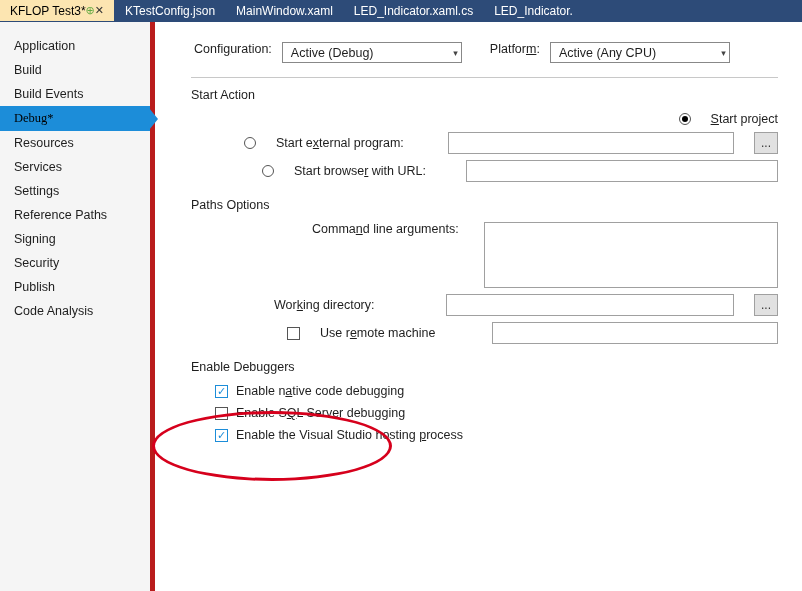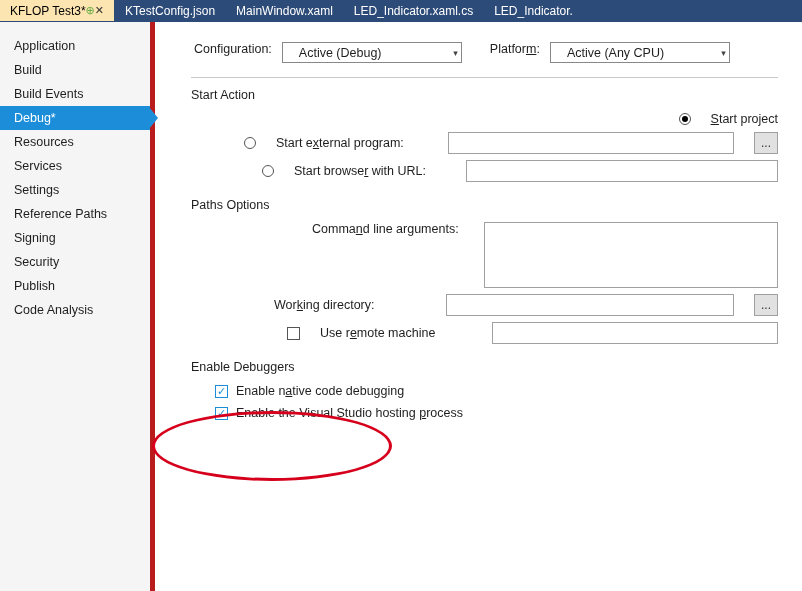--- a/index.html
+++ b/index.html
@@ -53,21 +53,22 @@
     padding-top: 12px;
   }
   .side-item {
     padding: 5px 10px 5px 14px;
     color: #1e1e1e;
     cursor: pointer;
     position: relative;
   }
   .side-item.selected {
     background: #1c8dd9;
-    color: #ffffff;
+    color: #000000;
+    font-family: Liberation Serif, serif;
   }
   .side-item.selected::after {
     content: "";
     position: absolute;
     right: -8px;
     top: 50%;
     transform: translateY(-50%);
     border-top: 11px solid transparent;
     border-bottom: 11px solid transparent;
     border-left: 9px solid #1c8dd9;
@@ -85,21 +86,21 @@
     padding-left: 3px;
   }
   .cfgrow .combo {
     width: 180px;
     height: 21px;
     border: 1px solid #888;
     background: #fff;
     display: flex;
     align-items: center;
     justify-content: space-between;
-    padding: 0 3px 0 16px;
+    padding: 0 3px 0 8px;
     font-size: 12.5px;
   }
   .combo .caret {
     font-size: 9px;
     color: #444;
   }
   hr.sep { border: none; border-top: 1px solid #c8c8c8; margin: 0 0 10px 0; }
   .group {
     margin: 4px 0 16px 0;
   }
@@ -257,20 +258,24 @@
     </div>
 
     <div class="group">
       <div class="group-title">Enable Debuggers</div>
 
       <div class="enable-row">
         <span class="check checked"></span>
         <span><span>Enable n</span><span class="underline-letter">a</span><span>tive code debugging</span></span>
       </div>
 
+      <div class="enable-row">
+        <span class="check"></span>
+        <span><span>Enable S</span><span class="underline-letter">Q</span><span>L Server debugging</span></span>
+      </div>
 
       <div class="enable-row">
         <span class="check checked"></span>
         <span><span>Enable the Visual Studio hosting </span><span class="underline-letter">p</span><span>rocess</span></span>
       </div>
     </div>
 
     <div class="circle-annot" style="left:-3px; top:389px;"></div>
   </div>
 </div>

